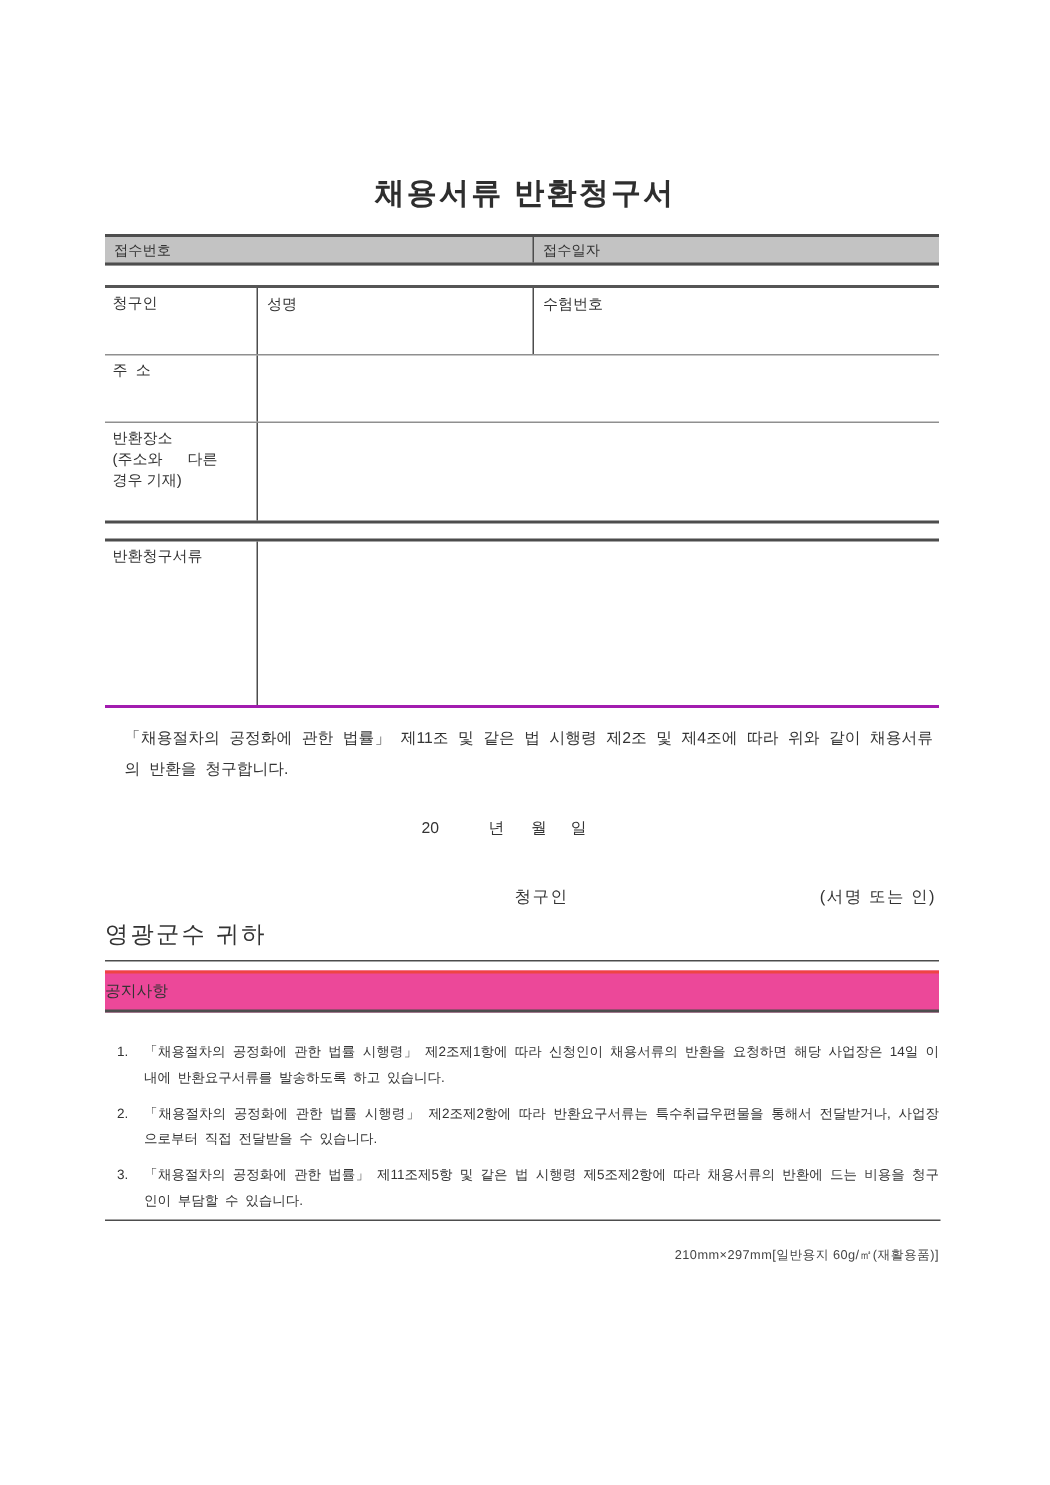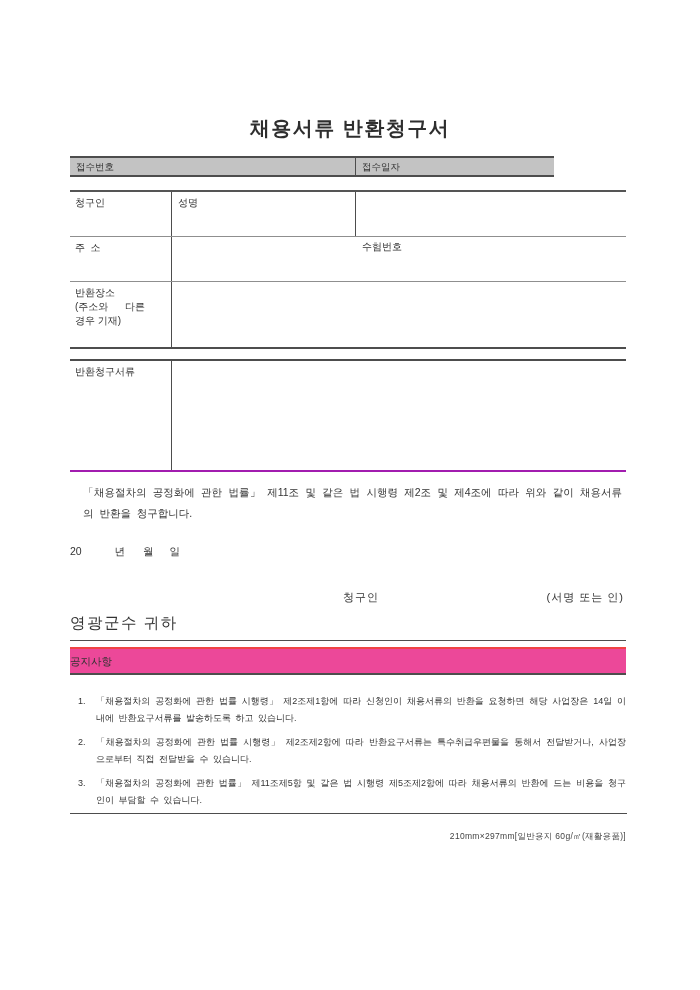--- a/index.html
+++ b/index.html
@@ -19,21 +19,21 @@
   
   .doc-title {
     position:absolute; top:115px; left:0; width:100%;
     text-align:center;
     font-size:20px; font-weight:bold; letter-spacing:1.5px;
     color:#2e2e2e;
   }
 
   
   .tbl-receipt {
-    position:absolute; left:70px; top:156px; width:484px; height:21px;
+    position:absolute; left:70px; top:156px; width:556px; height:21px;
     display:flex;
     background:#c3c3c3;
     border-top:2px solid #4d4d4d;
     border-bottom:2px solid #4d4d4d;
   }
   .tbl-receipt .cell {
     font-size:9.5px; padding:3px 6px; color:#333;
   }
   .cell-receipt-no { width:286px; border-right:1px solid #4d4d4d; }
   .cell-receipt-date { flex:1; }
@@ -53,21 +53,21 @@
     font-size:10px; padding:4px 5px; color:#333;
     width:102px; flex:none;
     border-right:1px solid #4d4d4d;
     line-height:14px;
   }
   .cell-name {
     width:184px; flex:none;
     border-right:1px solid #4d4d4d;
     font-size:10px; padding:4px 6px; color:#333;
   }
-  .cell-exam { flex:1; font-size:10px; padding:4px 6px; color:#333;margin-top:44px; }
+  .cell-exam { flex:1; font-size:10px; padding:4px 6px; color:#333; }
   .cell-fill { flex:1; }
 
   
   .tbl-docs {
     position:absolute; left:70px; top:359px; width:556px; height:113px;
     display:flex;
     border-top:2px solid #4d4d4d;
     border-bottom:2px solid #a21caf;
   }
 
@@ -75,21 +75,21 @@
   .statement {
     position:absolute; left:70px; top:482px; width:556px;
     font-size:10.5px; line-height:21px;
     padding:0 4px 0 13px;
     text-align:justify;
     word-spacing:3px;
     color:#333;
   }
   .date-line {
     position:absolute; left:70px; top:545px; width:556px;
-    text-align:left; padding-right:24px;
+    text-align:center; padding-right:24px;
     font-size:10.5px; color:#333;
   }
   .date-line .y { margin-left:30px; }
   .date-line .m { margin-left:15px; }
   .date-line .d { margin-left:13px; }
   .signer-line {
     position:absolute; left:70px; top:590px; width:556px; height:15px;
     font-size:11px; color:#333;
   }
   .signer-claimant { position:absolute; left:273px; top:0; letter-spacing:1px; }

